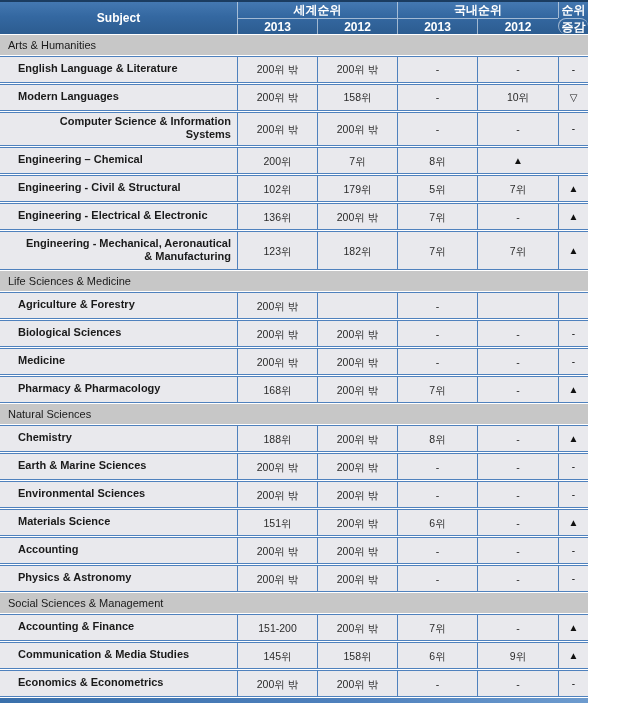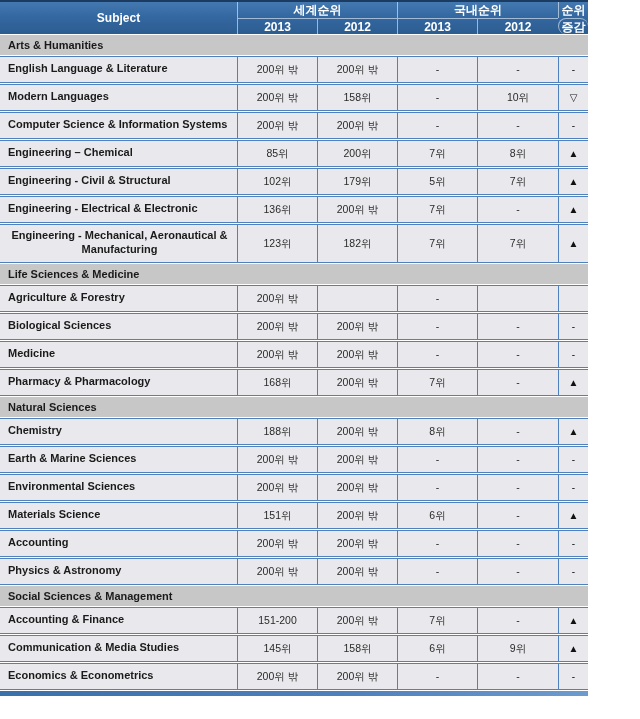--- a/index.html
+++ b/index.html
@@ -45,21 +45,21 @@
   
   .section-band {
     height: 20px;
     margin: 1px 0;
     background: #c7c7c7;
     display: flex;
     align-items: center;
     padding-left: 8px;
     box-sizing: border-box;
     font-size: 11px;
-    font-weight: bold;
+    font-weight: normal;
     color: #1a1a1a;
   }
   
   .row {
     display: grid;
     grid-template-columns: 237px 80px 80px 80px 81px 1fr;
     background: #e9e9ed;
     border-top: 1px solid #4f81bd;
     border-bottom: 1px solid #4f81bd;
     margin-bottom: 1px;
@@ -73,21 +73,22 @@
     font-size: 10.5px;
     color: #2a2a2a;
     line-height: 1.2;
   }
   .cell.subject {
     justify-content: flex-start;
     padding: 2px 6px 4px 8px;
     font-size: 11px;
     font-weight: bold;
     color: #1a1a1a;
-    text-align: center;
+    text-align: right;
+    margin-left: 10px;
   }
   .cell.val { border-left: 1px solid #4f81bd; }
   .cell.change { font-size: 10px; color: #111; }
   
   .bottom-bar {
     height: 5px;
     background: linear-gradient(90deg, #3a70ab 0%, #4f81bd 60%, #6d9bce 100%);
   }
 </style>
 </head>
@@ -135,21 +136,20 @@
     <div class="cell subject">Computer Science &amp; Information Systems</div>
     <div class="cell val">200위 밖</div>
     <div class="cell val">200위 밖</div>
     <div class="cell val">-</div>
     <div class="cell val">-</div>
     <div class="cell val change">-</div>
   </div>
 
   <div class="row">
     <div class="cell subject">Engineering – Chemical</div>
-    <div class="cell val">85위</div>
     <div class="cell val">200위</div>
     <div class="cell val">7위</div>
     <div class="cell val">8위</div>
     <div class="cell val change">▲</div>
   </div>
 
   <div class="row">
     <div class="cell subject">Engineering - Civil &amp; Structural</div>
     <div class="cell val">102위</div>
     <div class="cell val">179위</div>

